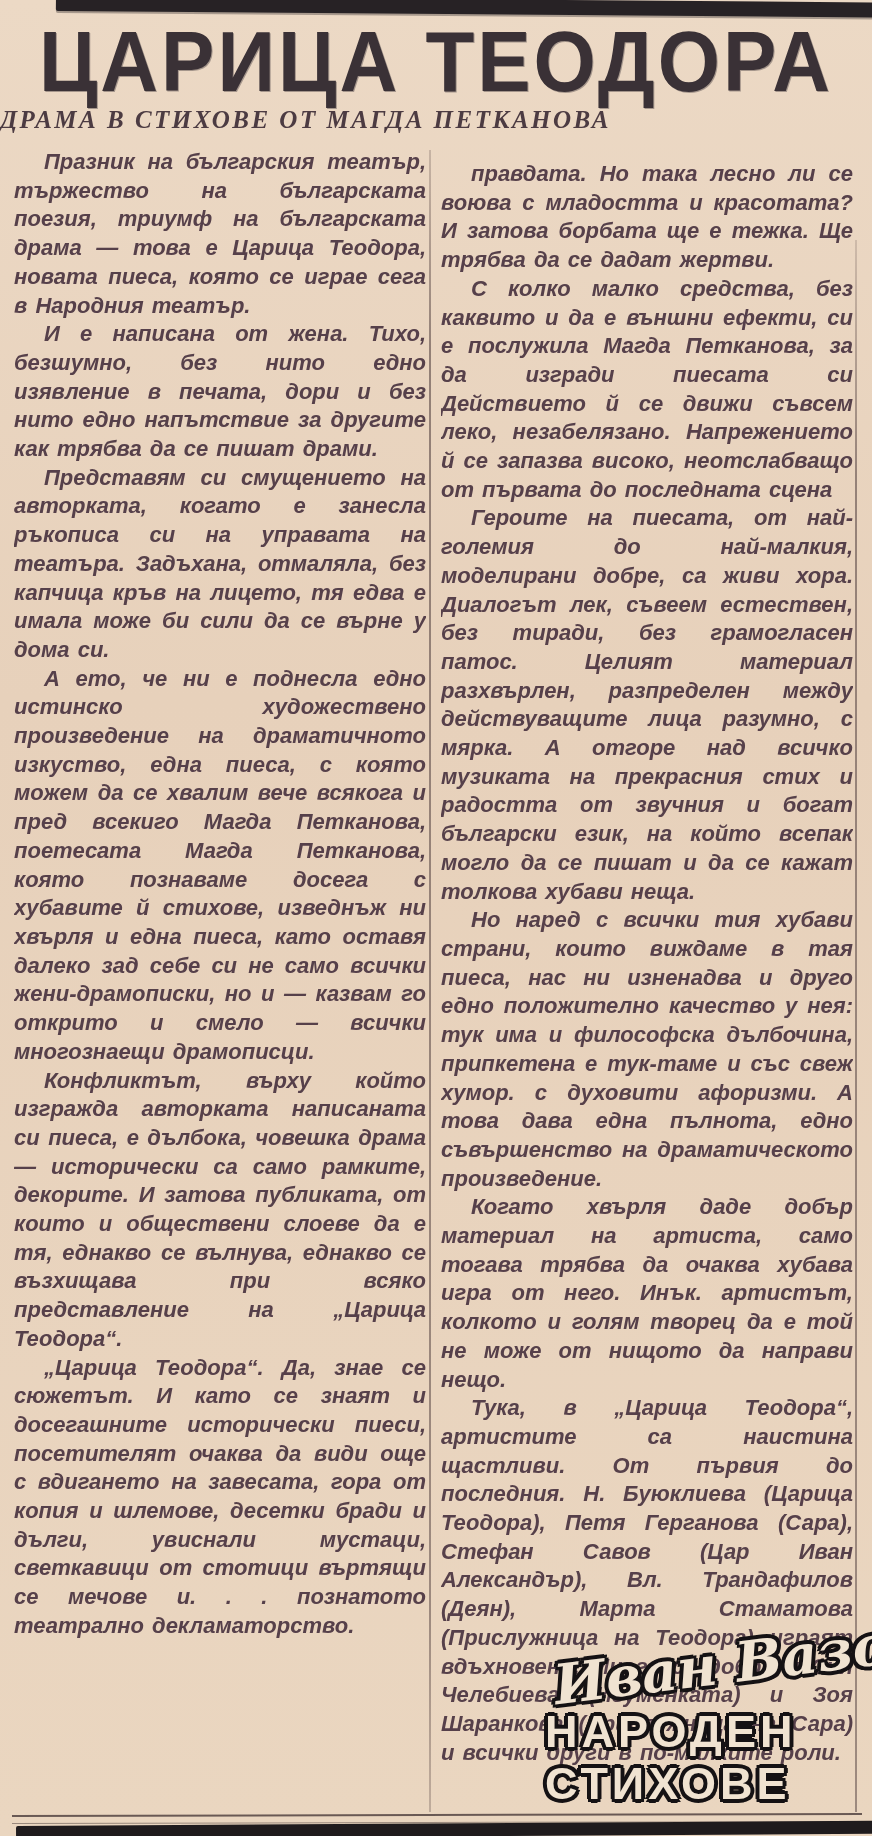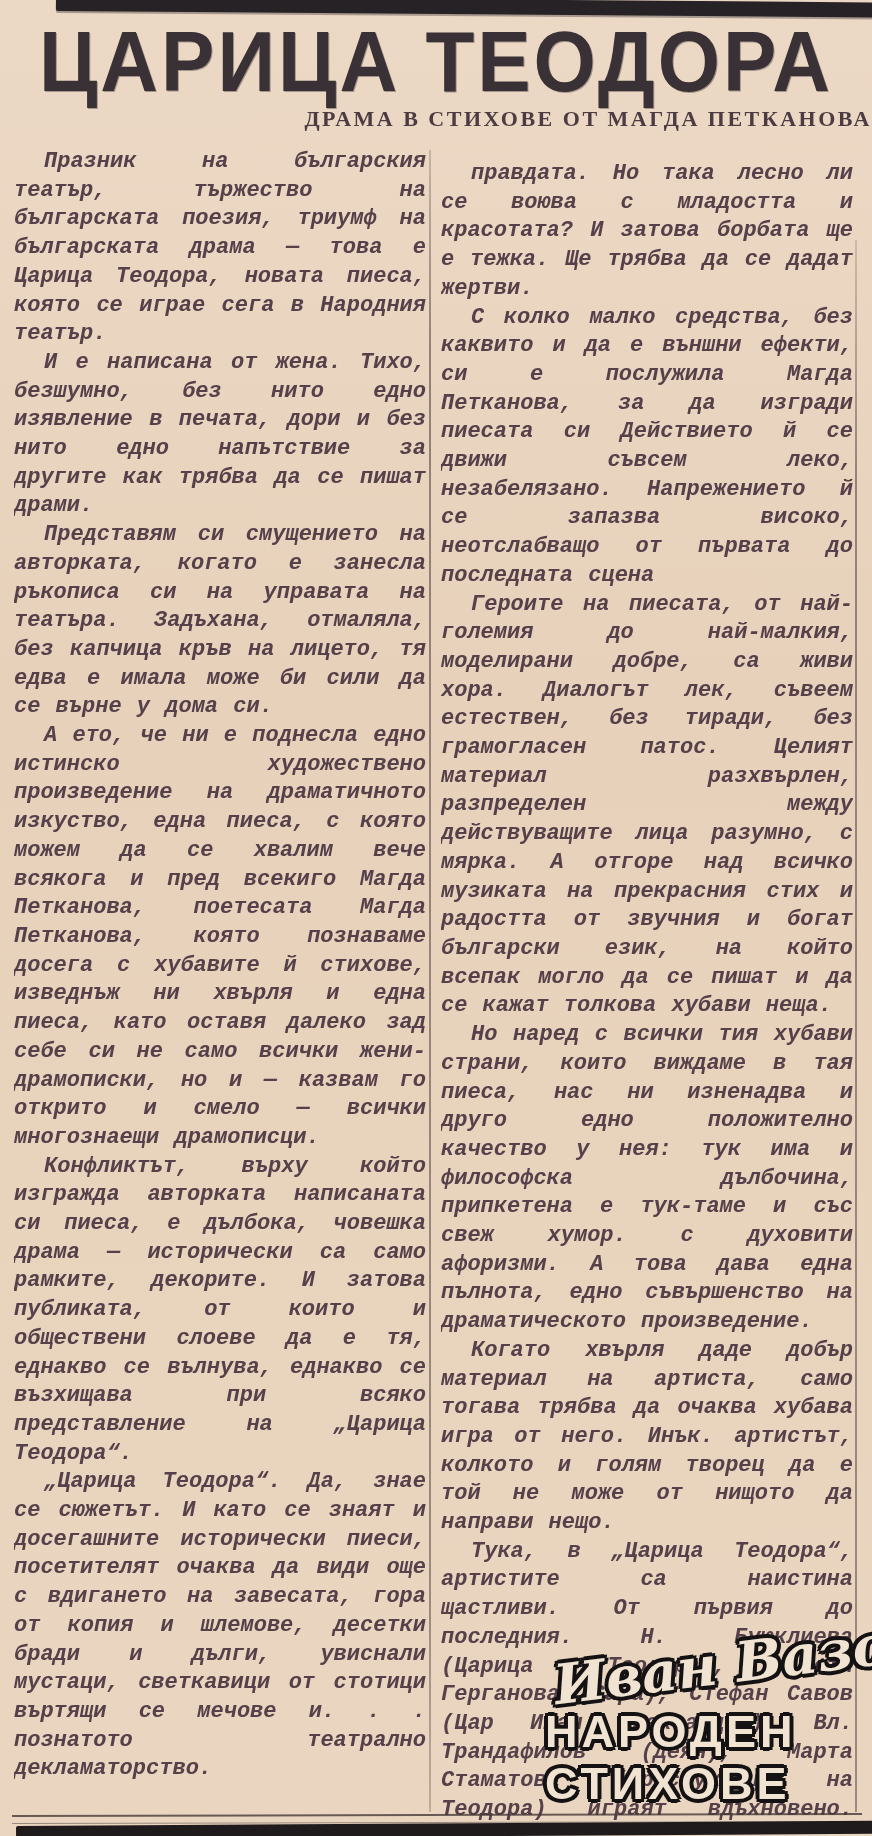--- a/index.html
+++ b/index.html
@@ -34,30 +34,31 @@
     text-align:center;
     color:var(--headline);
     transform:scaleY(1.06);
     text-shadow:1px 1px 0 rgba(58,49,54,.4);
     white-space:nowrap;
   }
   .subhead{
     position:absolute;left:0;top:106px;width:872px;
     font-family:"Liberation Serif",serif;
     font-weight:bold;
-    font-size:22px;letter-spacing:2.5px;
-    text-align:right;
+    font-size:25px;letter-spacing:2.5px;
+    text-align:left;
     color:#4c3b42;
+    font-style:italic;
   }
   .columns{
     position:absolute;top:148px;left:0;width:872px;height:1668px;
   }
   .col{
     position:absolute;top:0;height:1666px;overflow:hidden;
-    font-family:Liberation Mono, monospace;
+    font-family:Liberation Sans, sans-serif;
     font-style:italic;font-weight:bold;
     font-size:22px;line-height:28.7px;
     word-spacing:2px;
     text-align:justify;
     color:var(--ink);
   }
   .col-left{left:14px;width:412px;}
   .col-right{left:441px;width:412px;margin-top:12px;}
   .col p.para{margin:0;text-indent:30px;}
   .column-divider{

